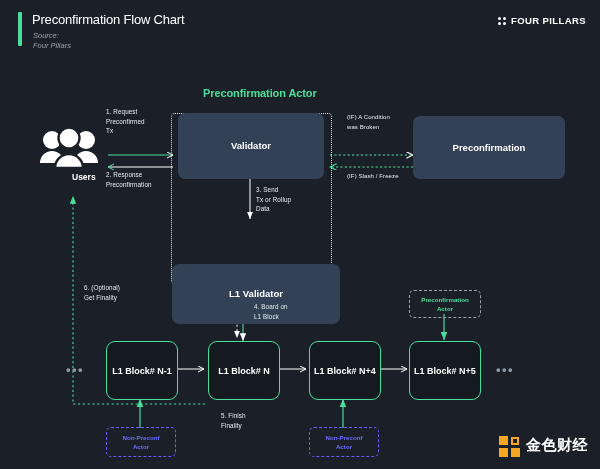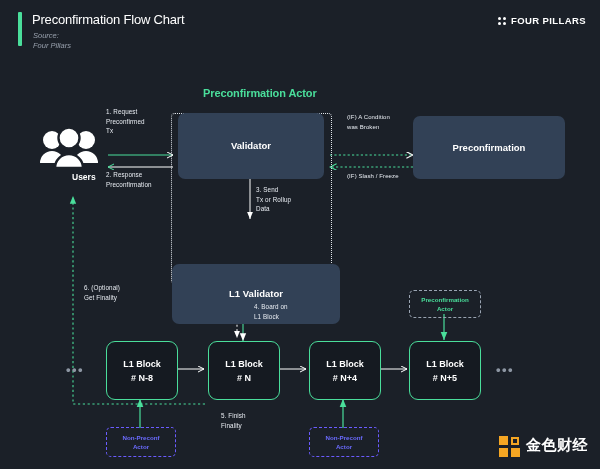--- a/index.html
+++ b/index.html
@@ -23,21 +23,21 @@
 
   
   .lbl{position:absolute;font-size:6.3px;line-height:9.6px;color:#e8ecf2;white-space:pre;letter-spacing:.1px;}
   .lbl.mini{font-size:6px;}
   .grp-title{position:absolute;font-size:11px;font-weight:bold;color:#4ade9b;letter-spacing:-.1px;}
 
   .card{position:absolute;background:#324156;border-radius:7px;display:flex;flex-direction:column;
         align-items:center;justify-content:center;font-size:9.5px;font-weight:bold;color:#ffffff;line-height:14px;text-align:center;}
 
   .blk{position:absolute;border:1.3px solid #4ade9b;border-radius:9px;background:#151a21;
-       display:flex;flex-direction:column;align-items:center;justify-content:center;
+       display:flex;flex-direction:row;align-items:center;justify-content:center;
        font-size:9px;font-weight:bold;color:#ffffff;line-height:14px;text-align:center;}
 
   .dashbox{position:absolute;border:1.1px dashed;border-radius:5px;display:flex;flex-direction:column;
        align-items:center;justify-content:center;font-size:6.2px;font-weight:bold;line-height:9px;text-align:center;}
   .dashbox.np{border-color:#6b5cff;color:#6b6bff;}
   .dashbox.pa{border-color:#9aa4b2;color:#4ade9b;}
 
   .group-outline{position:absolute;border:1.2px dotted #dfe4ea;border-radius:4px;}
 
   .ellip{position:absolute;color:#8d96a3;font-size:13px;font-weight:bold;letter-spacing:1.5px;}
@@ -162,21 +162,21 @@
   <div class="lbl" style="left:84px;top:283px;">6. (Optional)
 Get Finality</div>
   <div class="lbl mini" style="left:347px;top:113px;">(IF) A Condition
 was Broken</div>
   <div class="lbl mini" style="left:347px;top:172px;">(IF) Slash / Freeze</div>
 
   <div class="ellip" style="left:66px;top:362px;">•••</div>
 
   <div class="blk" style="left:106px;top:341px;width:70px;height:57px;">
     <span>L1 Block</span>
-    <span># N-8</span>
+    <span># N-1</span>
   </div>
   <div class="blk" style="left:208px;top:341px;width:70px;height:57px;">
     <span>L1 Block</span>
     <span># N</span>
   </div>
   <div class="blk" style="left:309px;top:341px;width:70px;height:57px;">
     <span>L1 Block</span>
     <span># N+4</span>
   </div>
   <div class="blk" style="left:409px;top:341px;width:70px;height:57px;">

